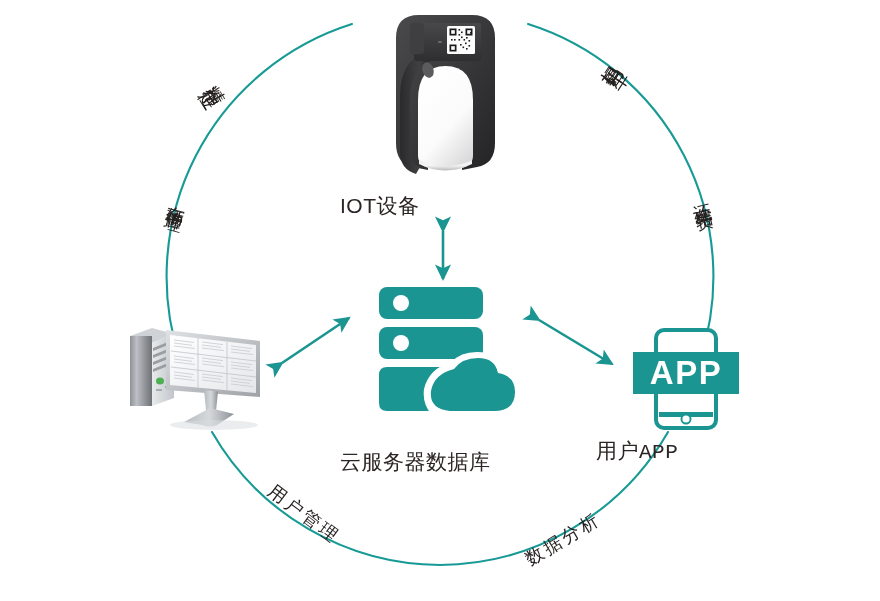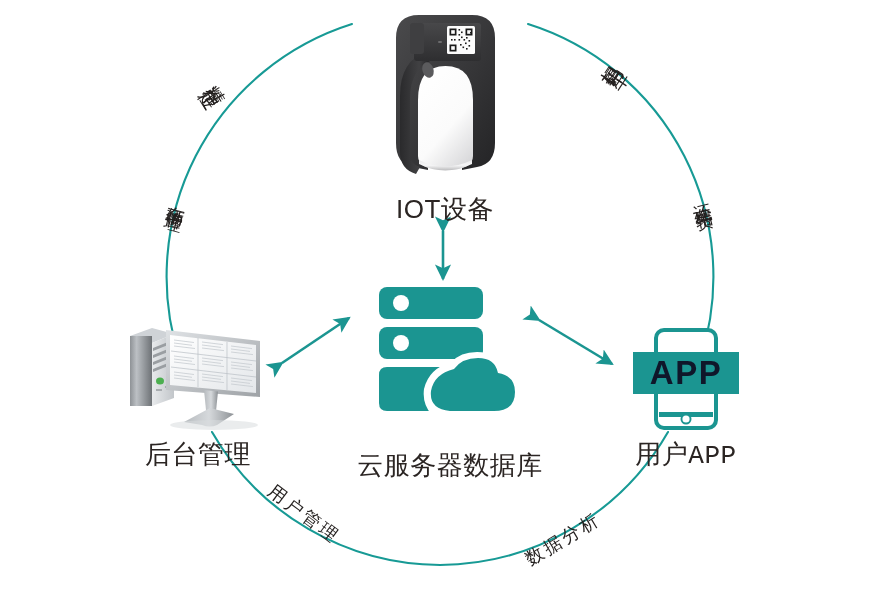--- a/index.html
+++ b/index.html
@@ -19,23 +19,22 @@
   }
   .layer {
     position: absolute;
     left: 0;
     top: 0;
     width: 880px;
     height: 601px;
   }
   .node-label {
     position: absolute;
-    text-align: center;
     color: #2b2523;
-    font-size: 26px;
+    font-size: 21px;
     letter-spacing: 0.5px;
     white-space: nowrap;
     font-family: "Liberation Sans", "DejaVu Sans", sans-serif;
   }
   .arc-label {
     position: absolute;
     color: #231f1e;
     font-size: 18px;
     letter-spacing: 3px;
     white-space: nowrap;
@@ -278,33 +277,32 @@
         <path d="M 109 60 L 130 62.6"></path>
           <path d="M 109 63 L 128 65.4"></path>
           <path d="M 109 66 L 131 68.6"></path>
       </g>
 
       <path d="M 82 72 L 96 73.6 L 94 93 L 84 92 Z" fill="url(#standG)"></path>
       <path d="M 62 104 L 88 90 L 112 96 L 95 107 Q 88 110 80 107 Z" fill="url(#standG)"></path>
       <ellipse cx="92" cy="107" rx="44" ry="5" fill="#d9dcdf" opacity="0.55"></ellipse>
     </svg>
   </div>
-  <div class="node-label" style="left:108px; top:437px; width:180px;">后台管理</div>
 
   <div class="icon-box" style="left:648px; top:328px; width:76px; height:102px;">
     <svg width="76" height="102" viewBox="0 0 76 102">
       <rect x="8" y="2" width="60" height="98" rx="8" fill="#ffffff" stroke="#1b9591" stroke-width="4"></rect>
       <rect x="11" y="84" width="54" height="5" fill="#1b9591"></rect>
       <circle cx="38" cy="91" r="5.5" fill="#1b9591"></circle>
       <circle cx="38" cy="91" r="3.6" fill="#ffffff"></circle>
     </svg>
   </div>
   <div style="position:absolute; left:633px; top:352px; width:106px; height:42px;
               background:#1b9591; display:flex; align-items:center; justify-content:center;">
-    <span style="color:#0f172a; font-size:33px; font-weight:bold; letter-spacing:1.5px;
+    <span style="color:#ffffff; font-size:33px; font-weight:bold; letter-spacing:1.5px;
                  font-family:'Liberation Sans','DejaVu Sans',sans-serif;">APP</span>
   </div>
   <div class="node-label" style="left:596px; top:437px; width:180px;font-family:Liberation Mono, monospace;">用户APP</div>
 
   <div class="arc-label" style="left:218px; top:80px; transform:rotate(58deg); writing-mode:vertical-rl;">精准定位</div>
 
   <div class="arc-label" style="left:168px; top:192px; transform:rotate(15deg); writing-mode:vertical-rl;">车辆管理</div>
 
   <div class="arc-label" style="left:584px; top:60px; transform:rotate(-57deg); writing-mode:vertical-rl;">扫码用车</div>
 

